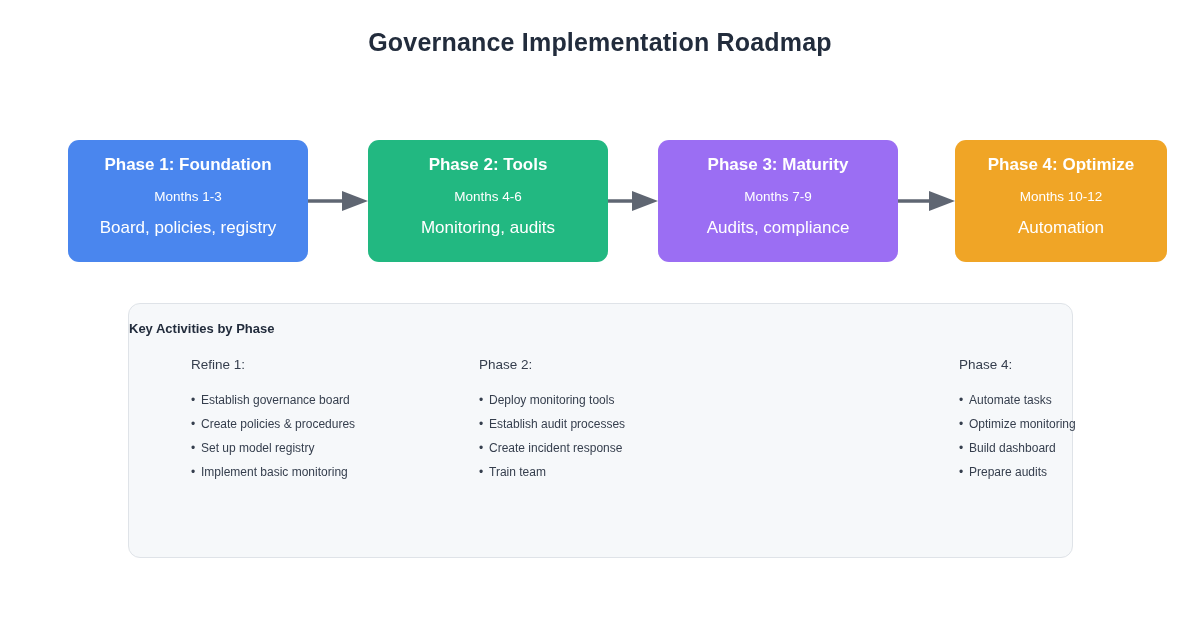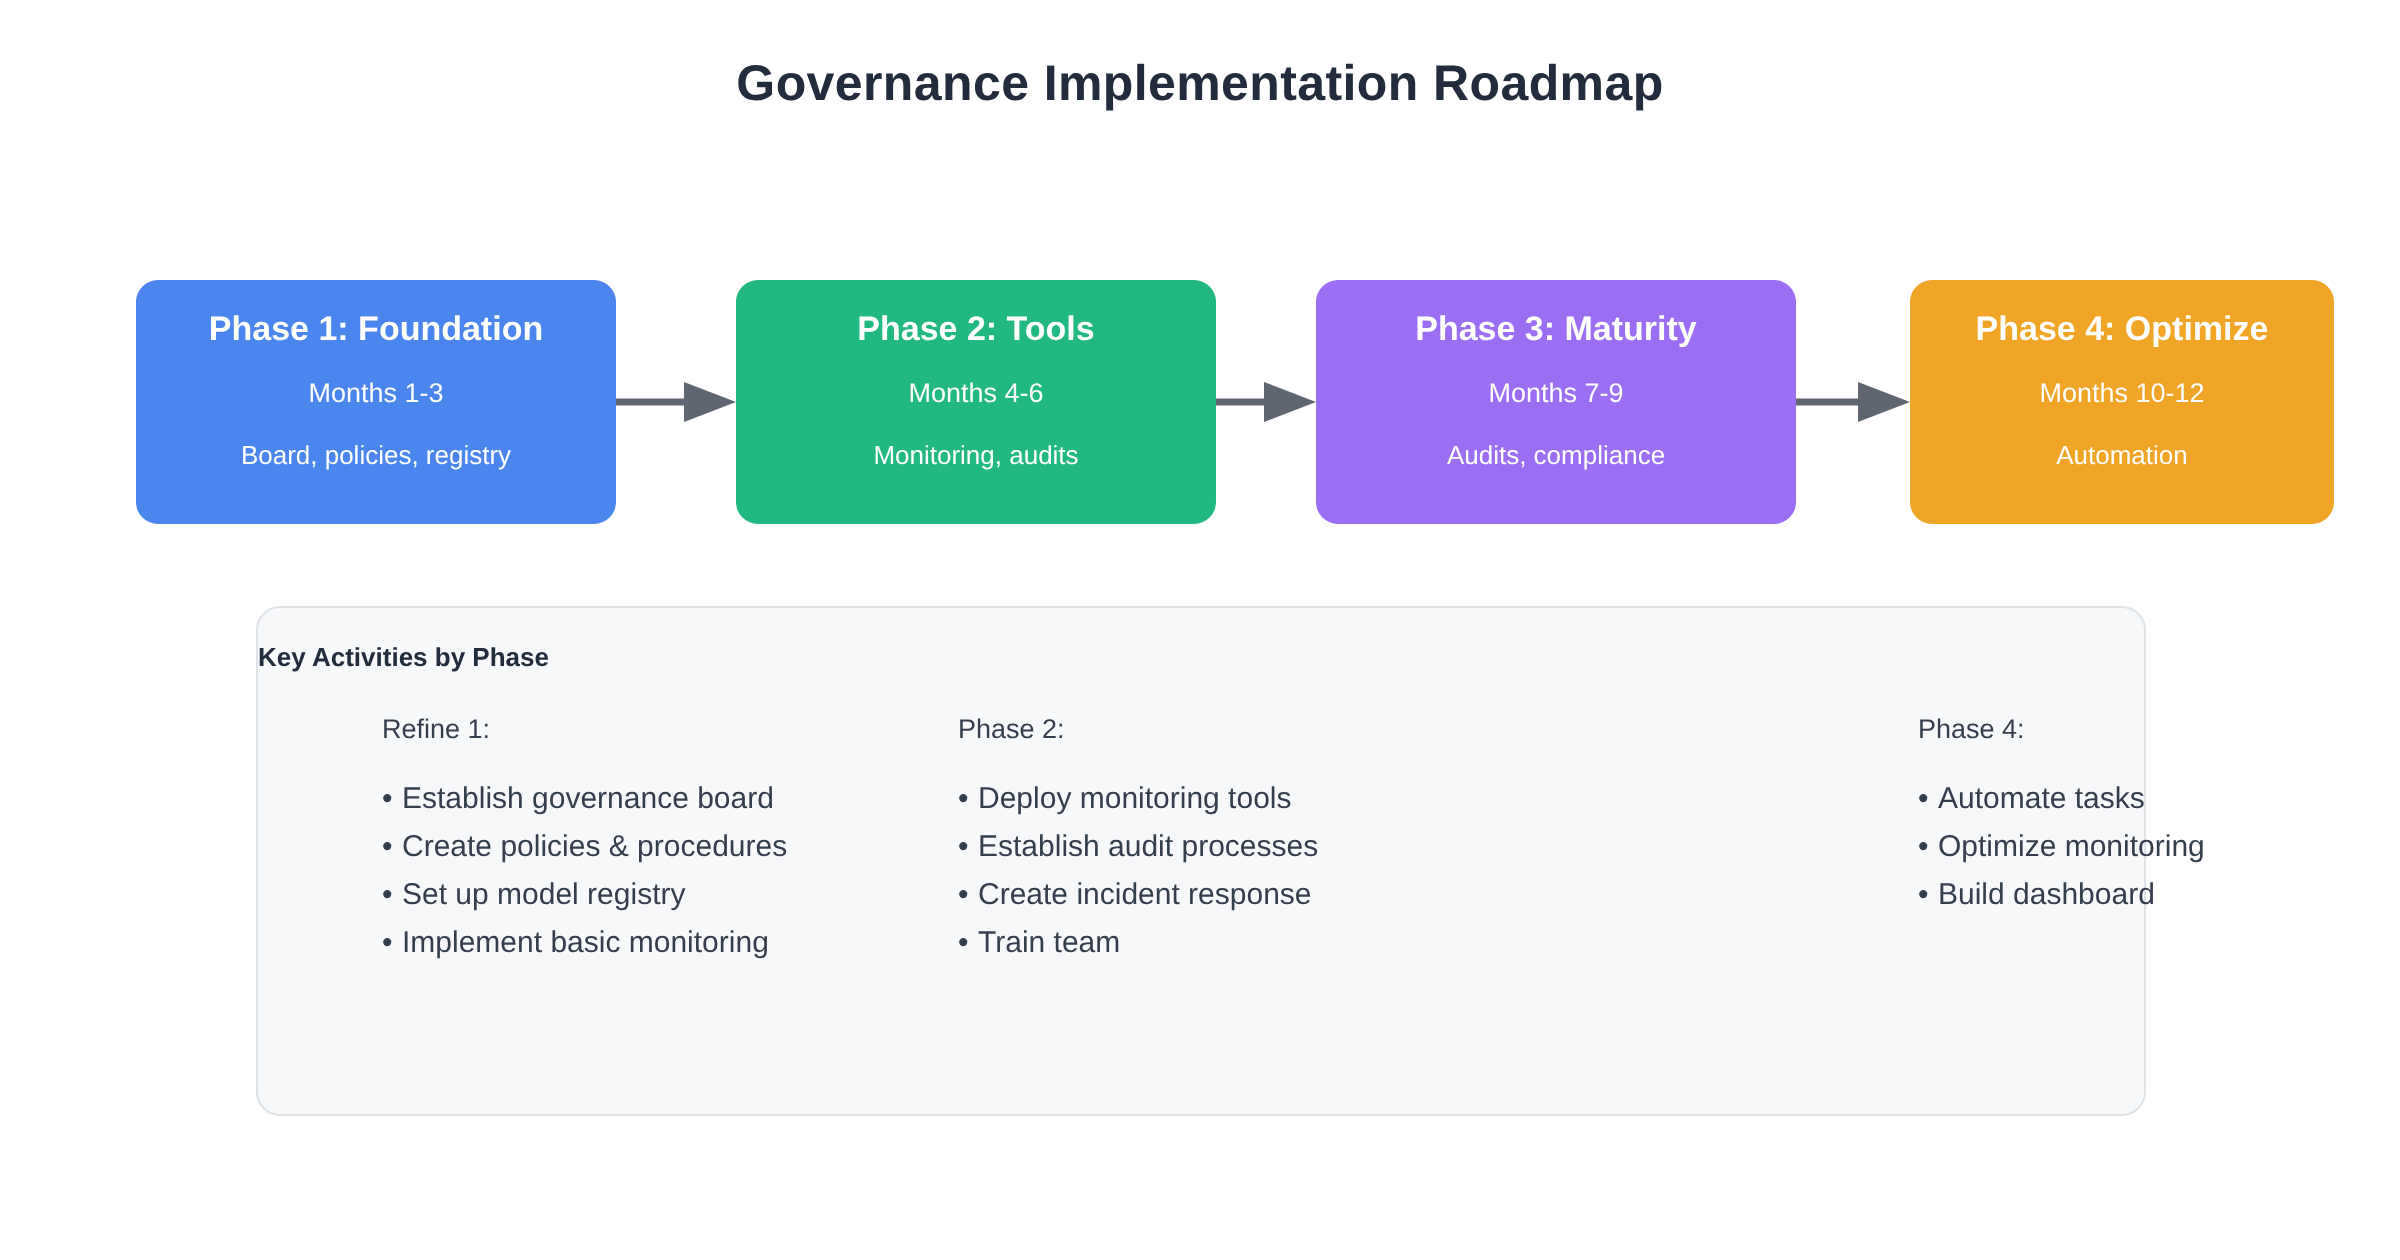--- a/index.html
+++ b/index.html
@@ -53,21 +53,21 @@
     line-height: 22px;
     white-space: nowrap;
   }
   .phase-months {
     font-size: 13.5px;
     line-height: 18px;
     margin-top: 12px;
     white-space: nowrap;
   }
   .phase-focus {
-    font-size: 13px;
+    font-size: 17px;
     line-height: 17px;
     margin-top: 13px;
     white-space: nowrap;
   }
 
   
   .phase-arrow {
     position: absolute;
     top: 50px;
     height: 22px;
@@ -111,21 +111,21 @@
     color: #353e4d;
     line-height: 18px;
     white-space: nowrap;
   }
   .activity-list {
     margin: 14px 0 0 0;
     padding: 0;
     list-style: none;
   }
   .activity-item {
-    font-size: 15px;
+    font-size: 12px;
     color: #353e4d;
     line-height: 24px;
     white-space: nowrap;
   }
   .activity-item .bullet {
     display: inline-block;
     width: 10px;
   }
 </style>
 </head>
@@ -188,16 +188,17 @@
           <li class="activity-item"><span class="bullet">•</span><span>Create incident response</span></li>
           <li class="activity-item"><span class="bullet">•</span><span>Train team</span></li>
         </ul>
       </div>
       <div class="activity-col" style="left: 830px;">
         <div class="activity-col-header">Phase 4:</div>
         <ul class="activity-list">
           <li class="activity-item"><span class="bullet">•</span><span>Automate tasks</span></li>
           <li class="activity-item"><span class="bullet">•</span><span>Optimize monitoring</span></li>
           <li class="activity-item"><span class="bullet">•</span><span>Build dashboard</span></li>
+          <li class="activity-item"><span class="bullet">•</span><span>Prepare audits</span></li>
         </ul>
       </div>
     </div>
 </div>
 
 </body></html>

